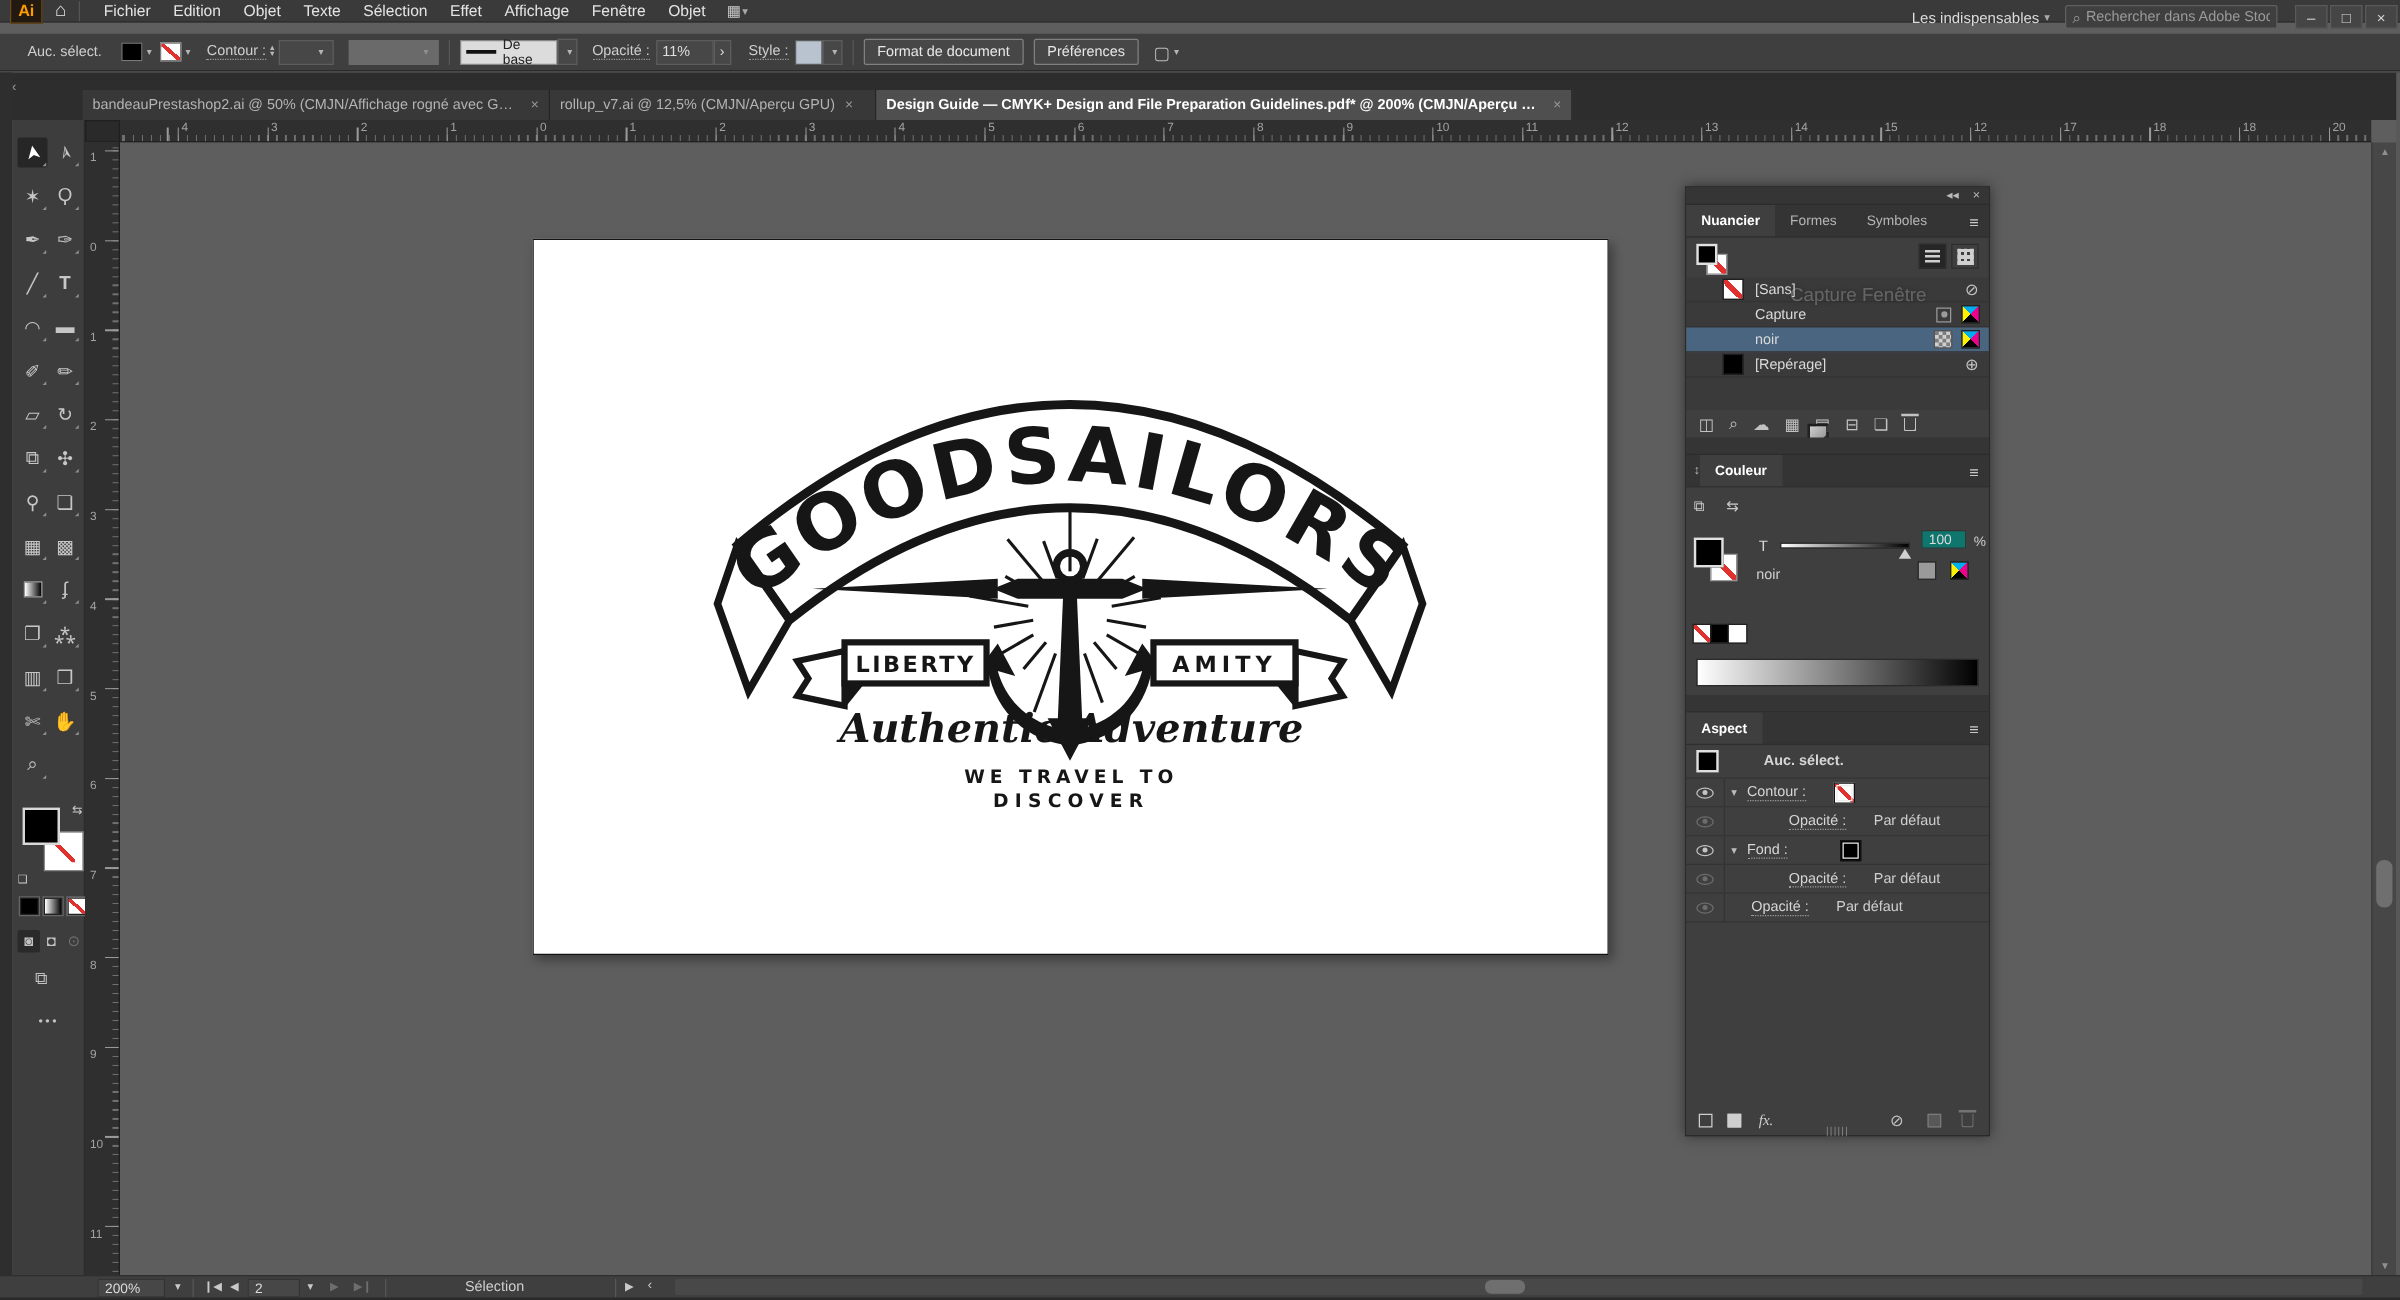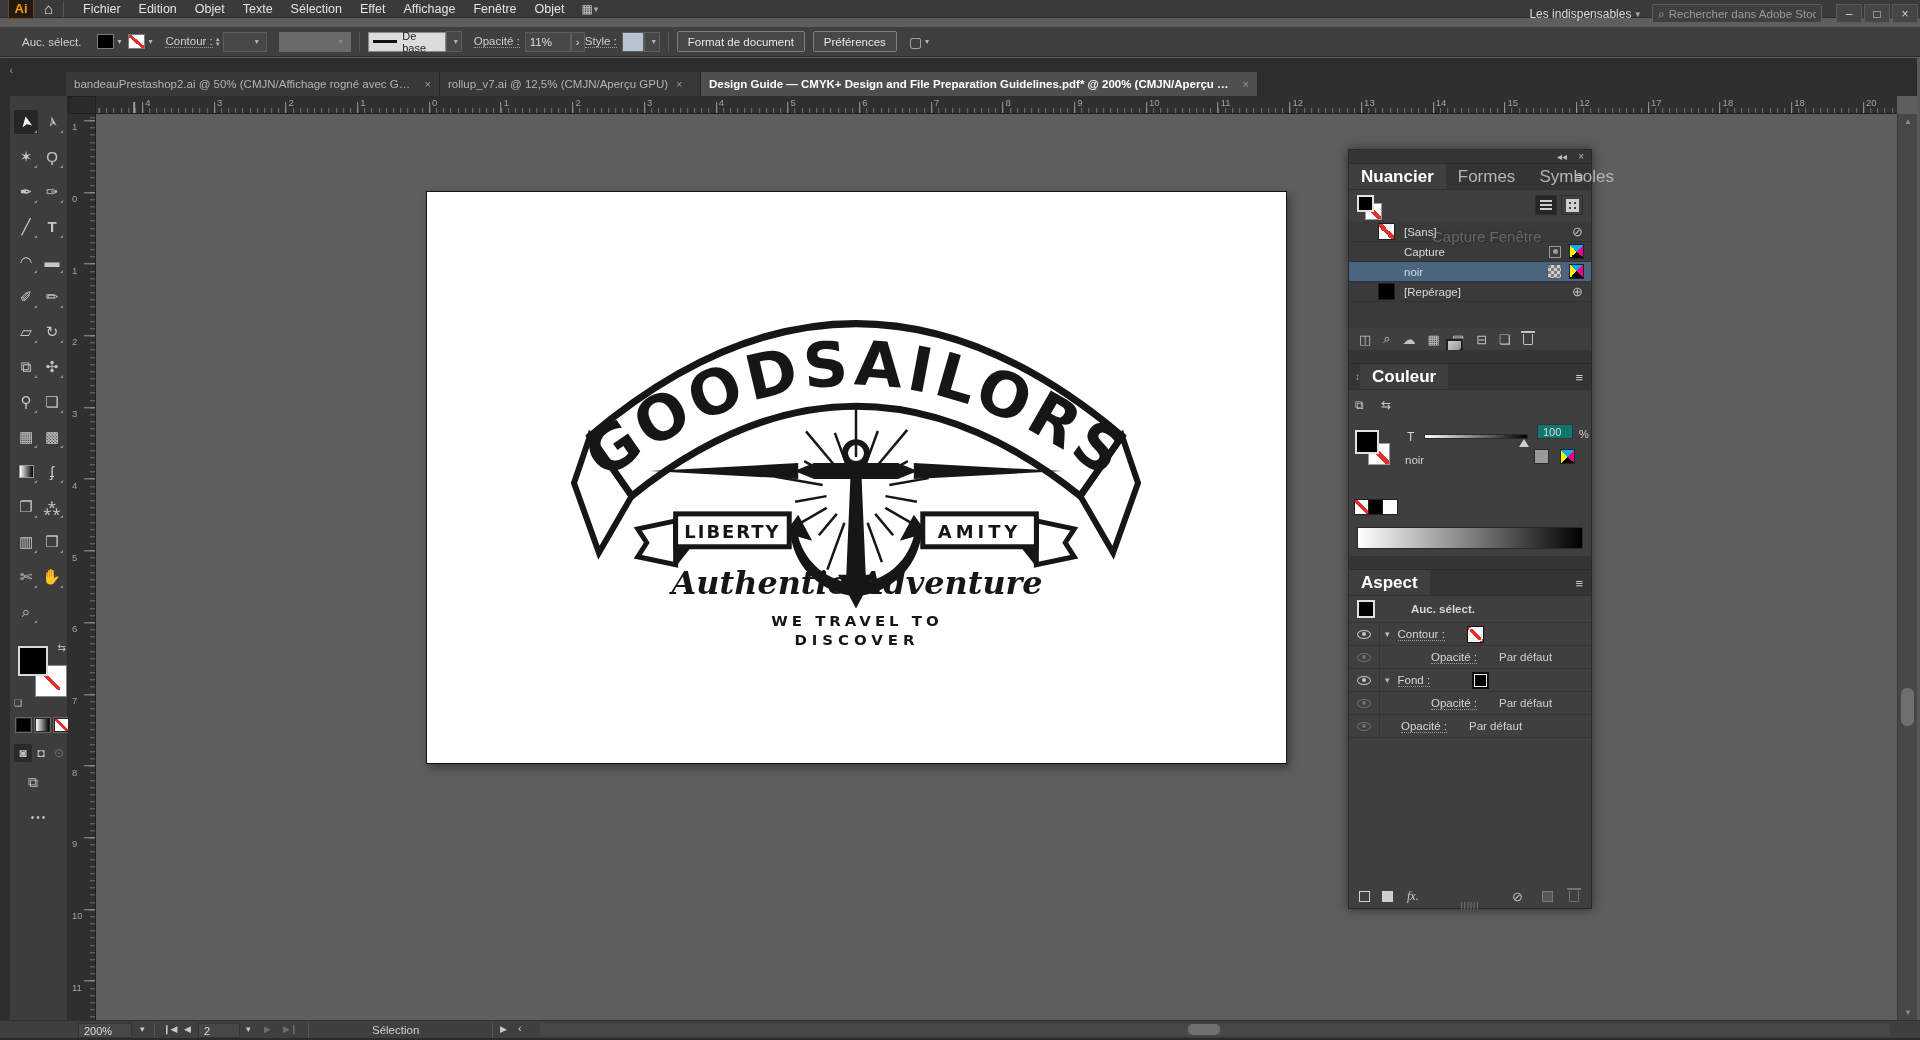--- a/index.html
+++ b/index.html
@@ -122,21 +122,21 @@
   .hscroll { position:absolute; left:540px; top:1023px; width:1350px; height:13px; background:#484848; border-radius:2px; }
   .hthumb { position:absolute; left:648px; top:1px; width:32px; height:11px; background:#6f6f6f; border-radius:5px; }
   .bottom-edge { position:absolute; left:0; top:1038px; width:1920px; height:2px; background:#2a2a2a; }
 
   
   .panelstack { position:absolute; left:1348px; top:149px; width:244px; background:#3f3f3f;
                 box-shadow:0 0 10px rgba(0,0,0,.5); border:1px solid #2a2a2a; }
   .pgroup-hdr { height:14px; background:#353535; position:relative; border-bottom:1px solid #2c2c2c; }
   .pgroup-hdr .ctl { position:absolute; top:0; color:#b9b9b9; font-size:10px; line-height:14px; }
   .ptabs { height:26px; background:#343434; display:flex; align-items:stretch; position:relative; border-bottom:1px solid #2e2e2e; }
-  .ptab { padding:0 12px; display:flex; align-items:center; font-size:17px; color:#b5b5b5; }
+  .ptab { padding:0 12px; display:flex; align-items:center; font-size:11px; color:#b5b5b5; }
   .ptab.active { background:#3f3f3f; color:#ffffff; font-weight:bold; }
   .pmenu { position:absolute; right:8px; top:6px; color:#c9c9c9; font-size:13px; }
   .sw-head { height:32px; position:relative; }
   .sw-fs-fill { position:absolute; left:8px; top:5px; width:17px; height:17px; background:#000; border:2px solid #e0e0e0; }
   .sw-fs-stroke { position:absolute; left:17px; top:14px; width:15px; height:15px; background:#fff; outline:1px solid #999;
                   background-image:linear-gradient(to top right,transparent 40%,#e0312e 40%,#e0312e 60%,transparent 60%); }
   .viewbtn { position:absolute; top:5px; width:22px; height:20px; border:1px solid #2e2e2e; display:flex;
              align-items:center; justify-content:center; }
   .viewbtn.on { background:#262626; }
   .bars i { display:block; width:12px; height:2px; background:#cfcfcf; margin:2px 0; }
@@ -256,21 +256,21 @@
     <div class="stroke-preview">
       <span class="stroke-line"></span>
       <span>De base</span>
     </div>
     <div class="ob-field" style="width:16px;height:21px;">
         <span class="chev">▾</span>
       </div>
     <span class="ob-label dotted" style="margin-left:12px;">Opacité :</span>
     <div class="ob-field" style="width:46px;margin-left:5px;">11%</div>
     <div class="ob-field" style="width:14px;">›</div>
-    <span class="ob-label dotted" style="margin-left:0;">Style :</span>
+    <span class="ob-label dotted" style="margin-left:14px;">Style :</span>
     <div class="ob-field" style="width:22px;margin-left:5px;background:#b9c3cf;"></div>
     <div class="ob-field" style="width:16px;">
         <span class="chev">▾</span>
       </div>
     <div class="ob-sep"></div>
     <div class="ob-btn">Format de document</div>
     <div class="ob-btn" style="margin-left:8px;">Préférences</div>
     <span class="ob-label" style="margin-left:12px;font-size:14px;color:#b9b9b9;">▢</span>
     <span class="chev">▾</span>
   </div>

